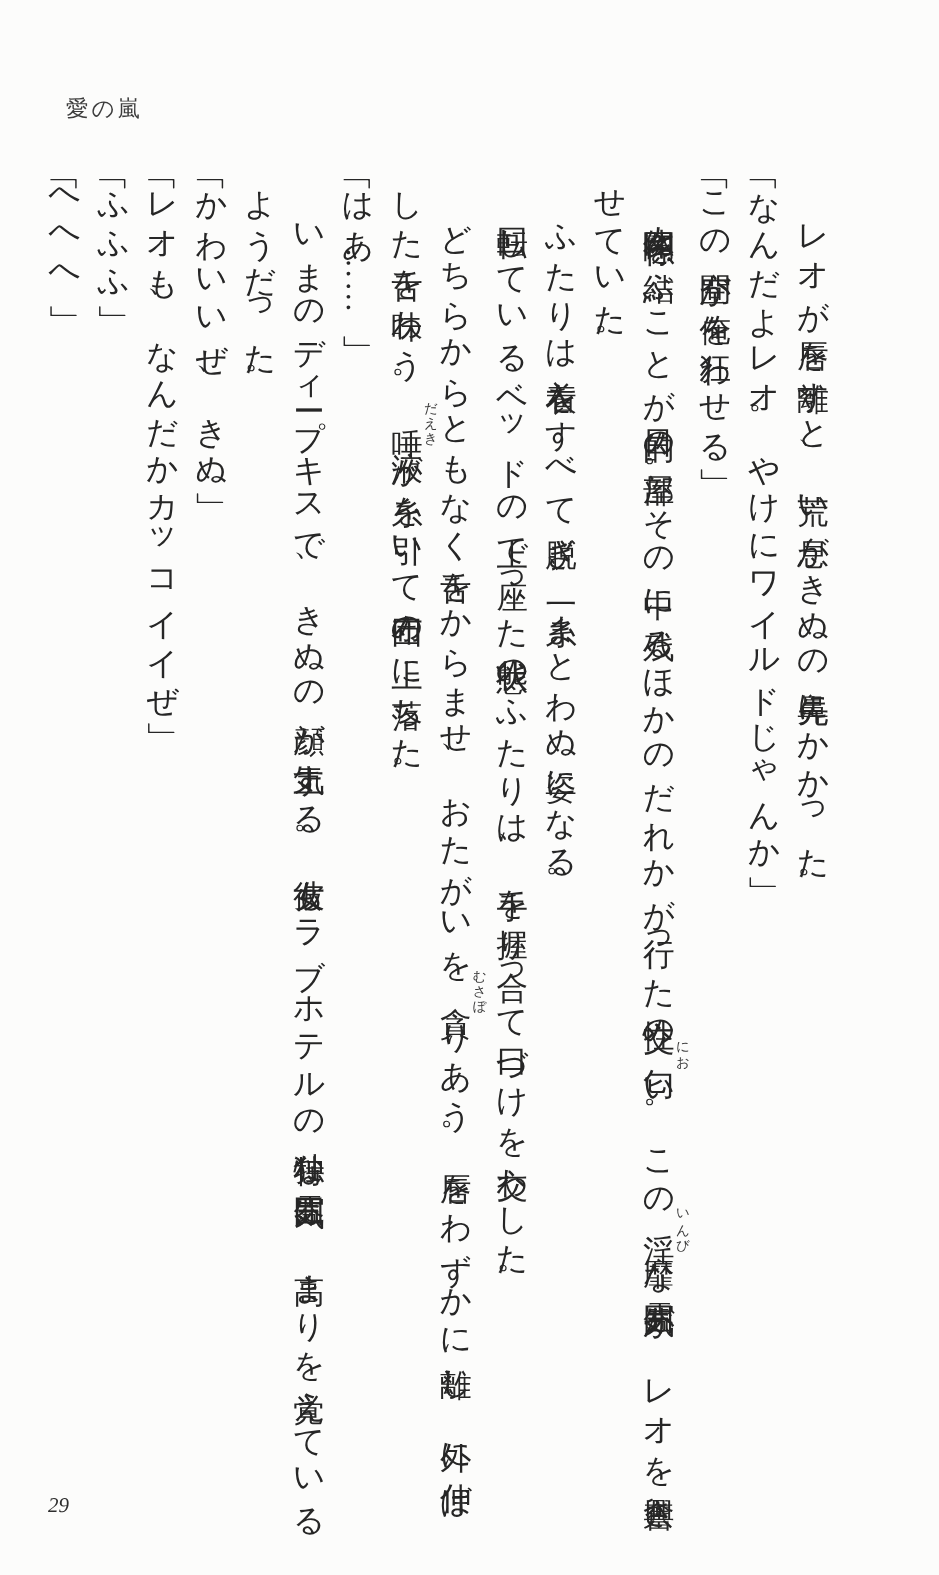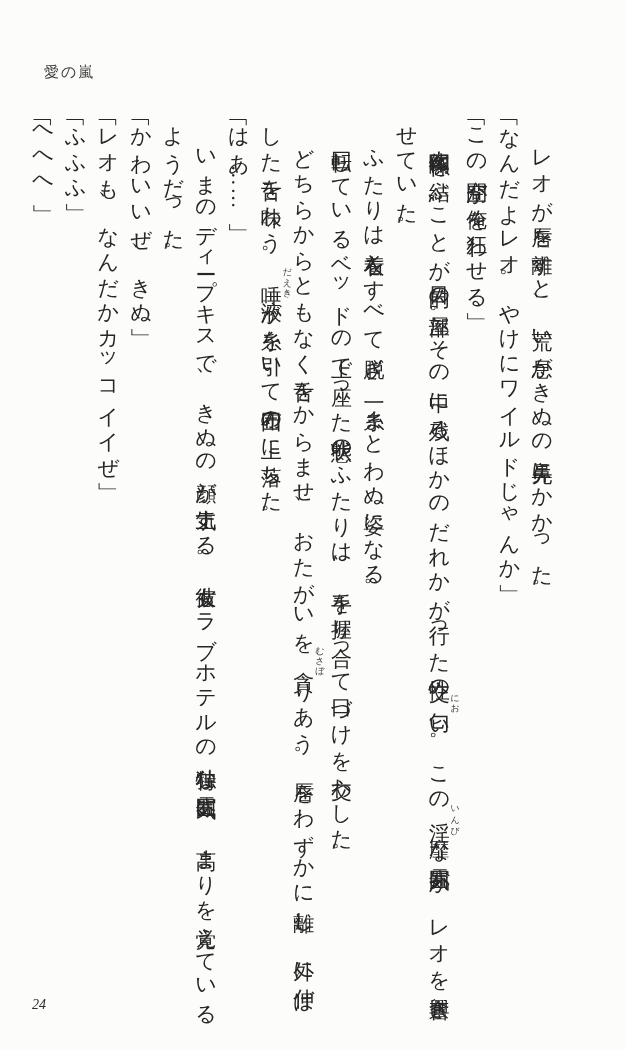--- a/index.html
+++ b/index.html
@@ -79,14 +79,14 @@
       <p class="para"><span>　回転しているベッドの上で座った状態のふたりは、手を握り合って口づけを交わした。</span></p>
       <p class="para"><span>　どちらからともなく舌をからませ、おたがいを</span><ruby>貪<rt>むさぼ</rt></ruby><span>りあう。唇をわずかに離し、外に伸ばした舌を味わう。</span><ruby>唾液<rt>だえき</rt></ruby><span>が糸を引いて布団の上に落ちた。</span></p>
       <p class="para"><span>「はあ……」</span></p>
       <p class="para"><span>　いまのディープキスで、きぬの顔が上気する。彼女もラブホテルの独特な雰囲気に、高まりを覚えているようだった。</span></p>
       <p class="para"><span>「かわいいぜ、きぬ」</span></p>
       <p class="para"><span>「レオも、なんだかカッコイイぜ」</span></p>
       <p class="para"><span>「ふふふ」</span></p>
       <p class="para"><span>「へへへ」</span></p>
     </div>
 
-  <span class="page-number">24</span>
+  <span class="page-number">29</span>
 </div>
 
 </body></html>

